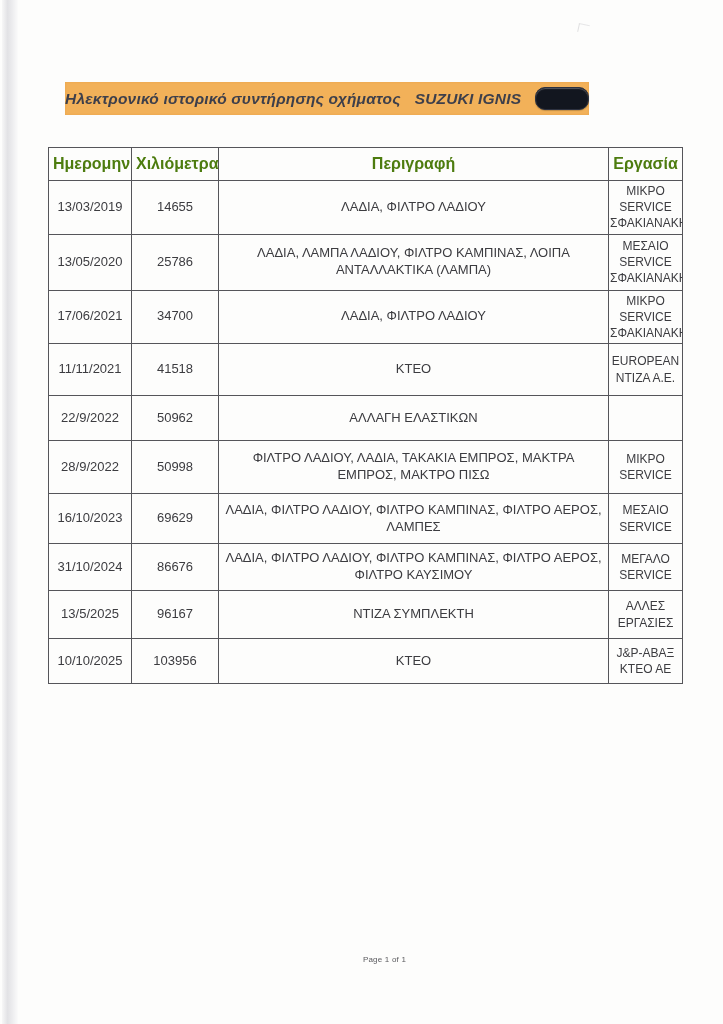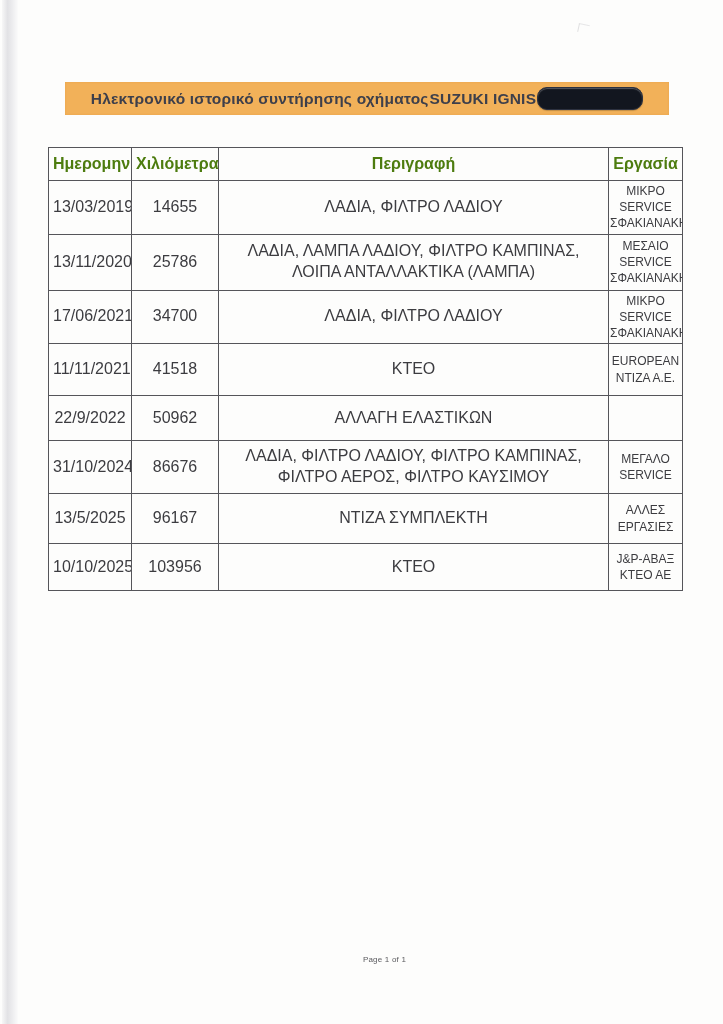--- a/index.html
+++ b/index.html
@@ -27,27 +27,28 @@
     left: 578px; top: 24px;
     width: 10px; height: 8px;
     border-left: 1px solid #c9c9cc;
     border-top: 1px solid #d4d4d7;
     opacity: .55;
     transform: rotate(12deg);
   }
   .banner {
     position: absolute;
     left: 65px; top: 82px;
-    width: 604px; height: 33px;
+    width: 524px; height: 33px;
     background: #f2b159;
     box-shadow: inset 0 0 2px rgba(220,150,60,.6);
     display: flex;
     align-items: center;
     justify-content: center;
-    gap: 1px;
+    gap: 14px;
+    font-style: italic;
   }
   .banner .title-text {
     color: #3d3f4b;
     font-size: 15.5px;
     font-weight: 700;
     letter-spacing: .2px;
     white-space: nowrap;
   }
   .redaction-box {
     width: 104px;
@@ -67,21 +68,21 @@
   table.maintenance col.c-date { width: 83px; }
   table.maintenance col.c-km   { width: 87px; }
   table.maintenance col.c-desc { width: 390px; }
   table.maintenance col.c-work { width: 74px; }
   table.maintenance th,
   table.maintenance td {
     border: 1px solid #55555a;
     text-align: center;
     vertical-align: middle;
     color: #3c3c40;
-    font-size: 16px;
+    font-size: 13px;
     line-height: 1.3;
     padding: 2px 4px;
     overflow: hidden;
   }
   table.maintenance thead tr { height: 33px; }
   table.maintenance th {
     font-weight: 700;
     font-size: 16px;
     color: #4d7c0f;
   }
@@ -143,21 +144,21 @@
       </tr>
     </thead>
     <tbody>
         <tr>
           <td>13/03/2019</td>
           <td>14655</td>
           <td>ΛΑΔΙΑ, ΦΙΛΤΡΟ ΛΑΔΙΟΥ</td>
           <td class="work-cell">ΜΙΚΡΟ SERVICE ΣΦΑΚΙΑΝΑΚΗΣ</td>
         </tr>
         <tr>
-          <td>13/11/2020</td>
+          <td>13/05/2020</td>
           <td>25786</td>
           <td>ΛΑΔΙΑ, ΛΑΜΠΑ ΛΑΔΙΟΥ, ΦΙΛΤΡΟ ΚΑΜΠΙΝΑΣ, ΛΟΙΠΑ ΑΝΤΑΛΛΑΚΤΙΚΑ (ΛΑΜΠΑ)</td>
           <td class="work-cell">ΜΕΣΑΙΟ SERVICE ΣΦΑΚΙΑΝΑΚΗΣ</td>
         </tr>
         <tr>
           <td>17/06/2021</td>
           <td>34700</td>
           <td>ΛΑΔΙΑ, ΦΙΛΤΡΟ ΛΑΔΙΟΥ</td>
           <td class="work-cell">ΜΙΚΡΟ SERVICE ΣΦΑΚΙΑΝΑΚΗΣ</td>
         </tr>
@@ -167,20 +168,32 @@
           <td>ΚΤΕΟ</td>
           <td class="work-cell">EUROPEAN ΝΤΙΖΑ Α.Ε.</td>
         </tr>
         <tr>
           <td>22/9/2022</td>
           <td>50962</td>
           <td>ΑΛΛΑΓΗ ΕΛΑΣΤΙΚΩΝ</td>
           <td class="work-cell"></td>
         </tr>
         <tr>
+          <td>28/9/2022</td>
+          <td>50998</td>
+          <td>ΦΙΛΤΡΟ ΛΑΔΙΟΥ, ΛΑΔΙΑ, ΤΑΚΑΚΙΑ ΕΜΠΡΟΣ, ΜΑΚΤΡΑ ΕΜΠΡΟΣ, ΜΑΚΤΡΟ ΠΙΣΩ</td>
+          <td class="work-cell">ΜΙΚΡΟ SERVICE</td>
+        </tr>
+        <tr>
+          <td>16/10/2023</td>
+          <td>69629</td>
+          <td>ΛΑΔΙΑ, ΦΙΛΤΡΟ ΛΑΔΙΟΥ, ΦΙΛΤΡΟ ΚΑΜΠΙΝΑΣ, ΦΙΛΤΡΟ ΑΕΡΟΣ, ΛΑΜΠΕΣ</td>
+          <td class="work-cell">ΜΕΣΑΙΟ SERVICE</td>
+        </tr>
+        <tr>
           <td>31/10/2024</td>
           <td>86676</td>
           <td>ΛΑΔΙΑ, ΦΙΛΤΡΟ ΛΑΔΙΟΥ, ΦΙΛΤΡΟ ΚΑΜΠΙΝΑΣ, ΦΙΛΤΡΟ ΑΕΡΟΣ, ΦΙΛΤΡΟ ΚΑΥΣΙΜΟΥ</td>
           <td class="work-cell">ΜΕΓΑΛΟ SERVICE</td>
         </tr>
         <tr>
           <td>13/5/2025</td>
           <td>96167</td>
           <td>ΝΤΙΖΑ ΣΥΜΠΛΕΚΤΗ</td>
           <td class="work-cell">ΑΛΛΕΣ ΕΡΓΑΣΙΕΣ</td>

